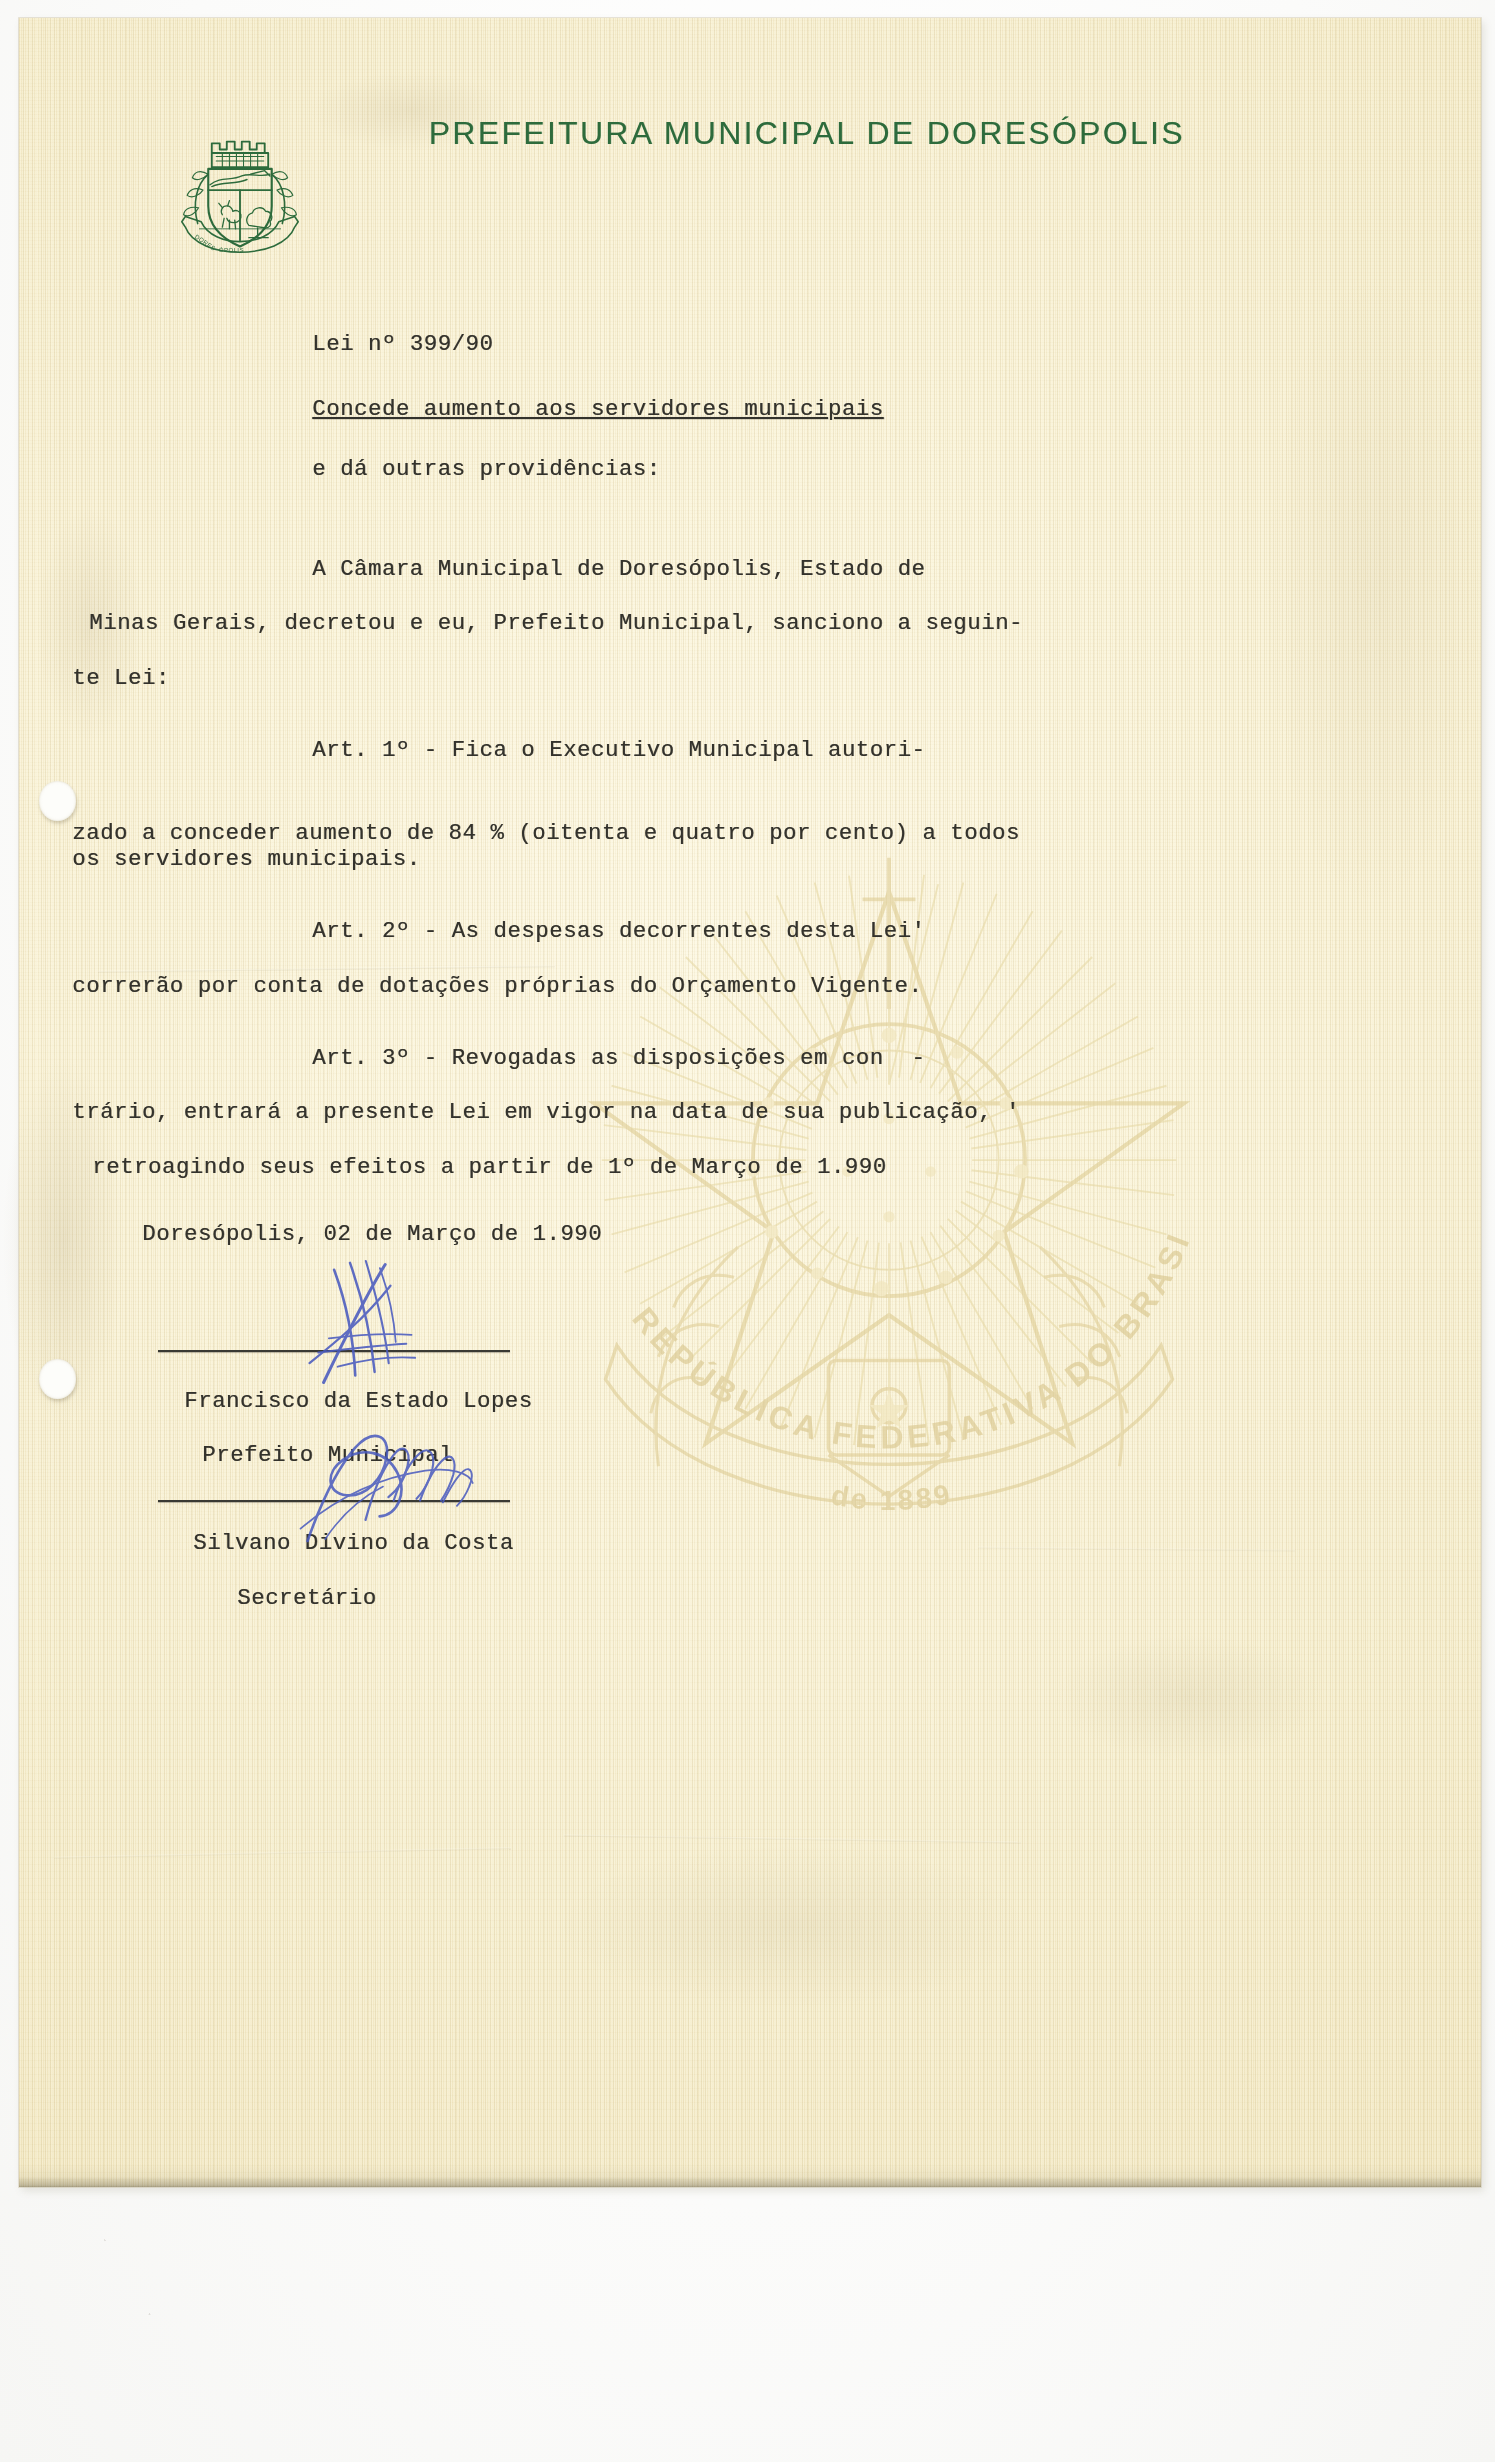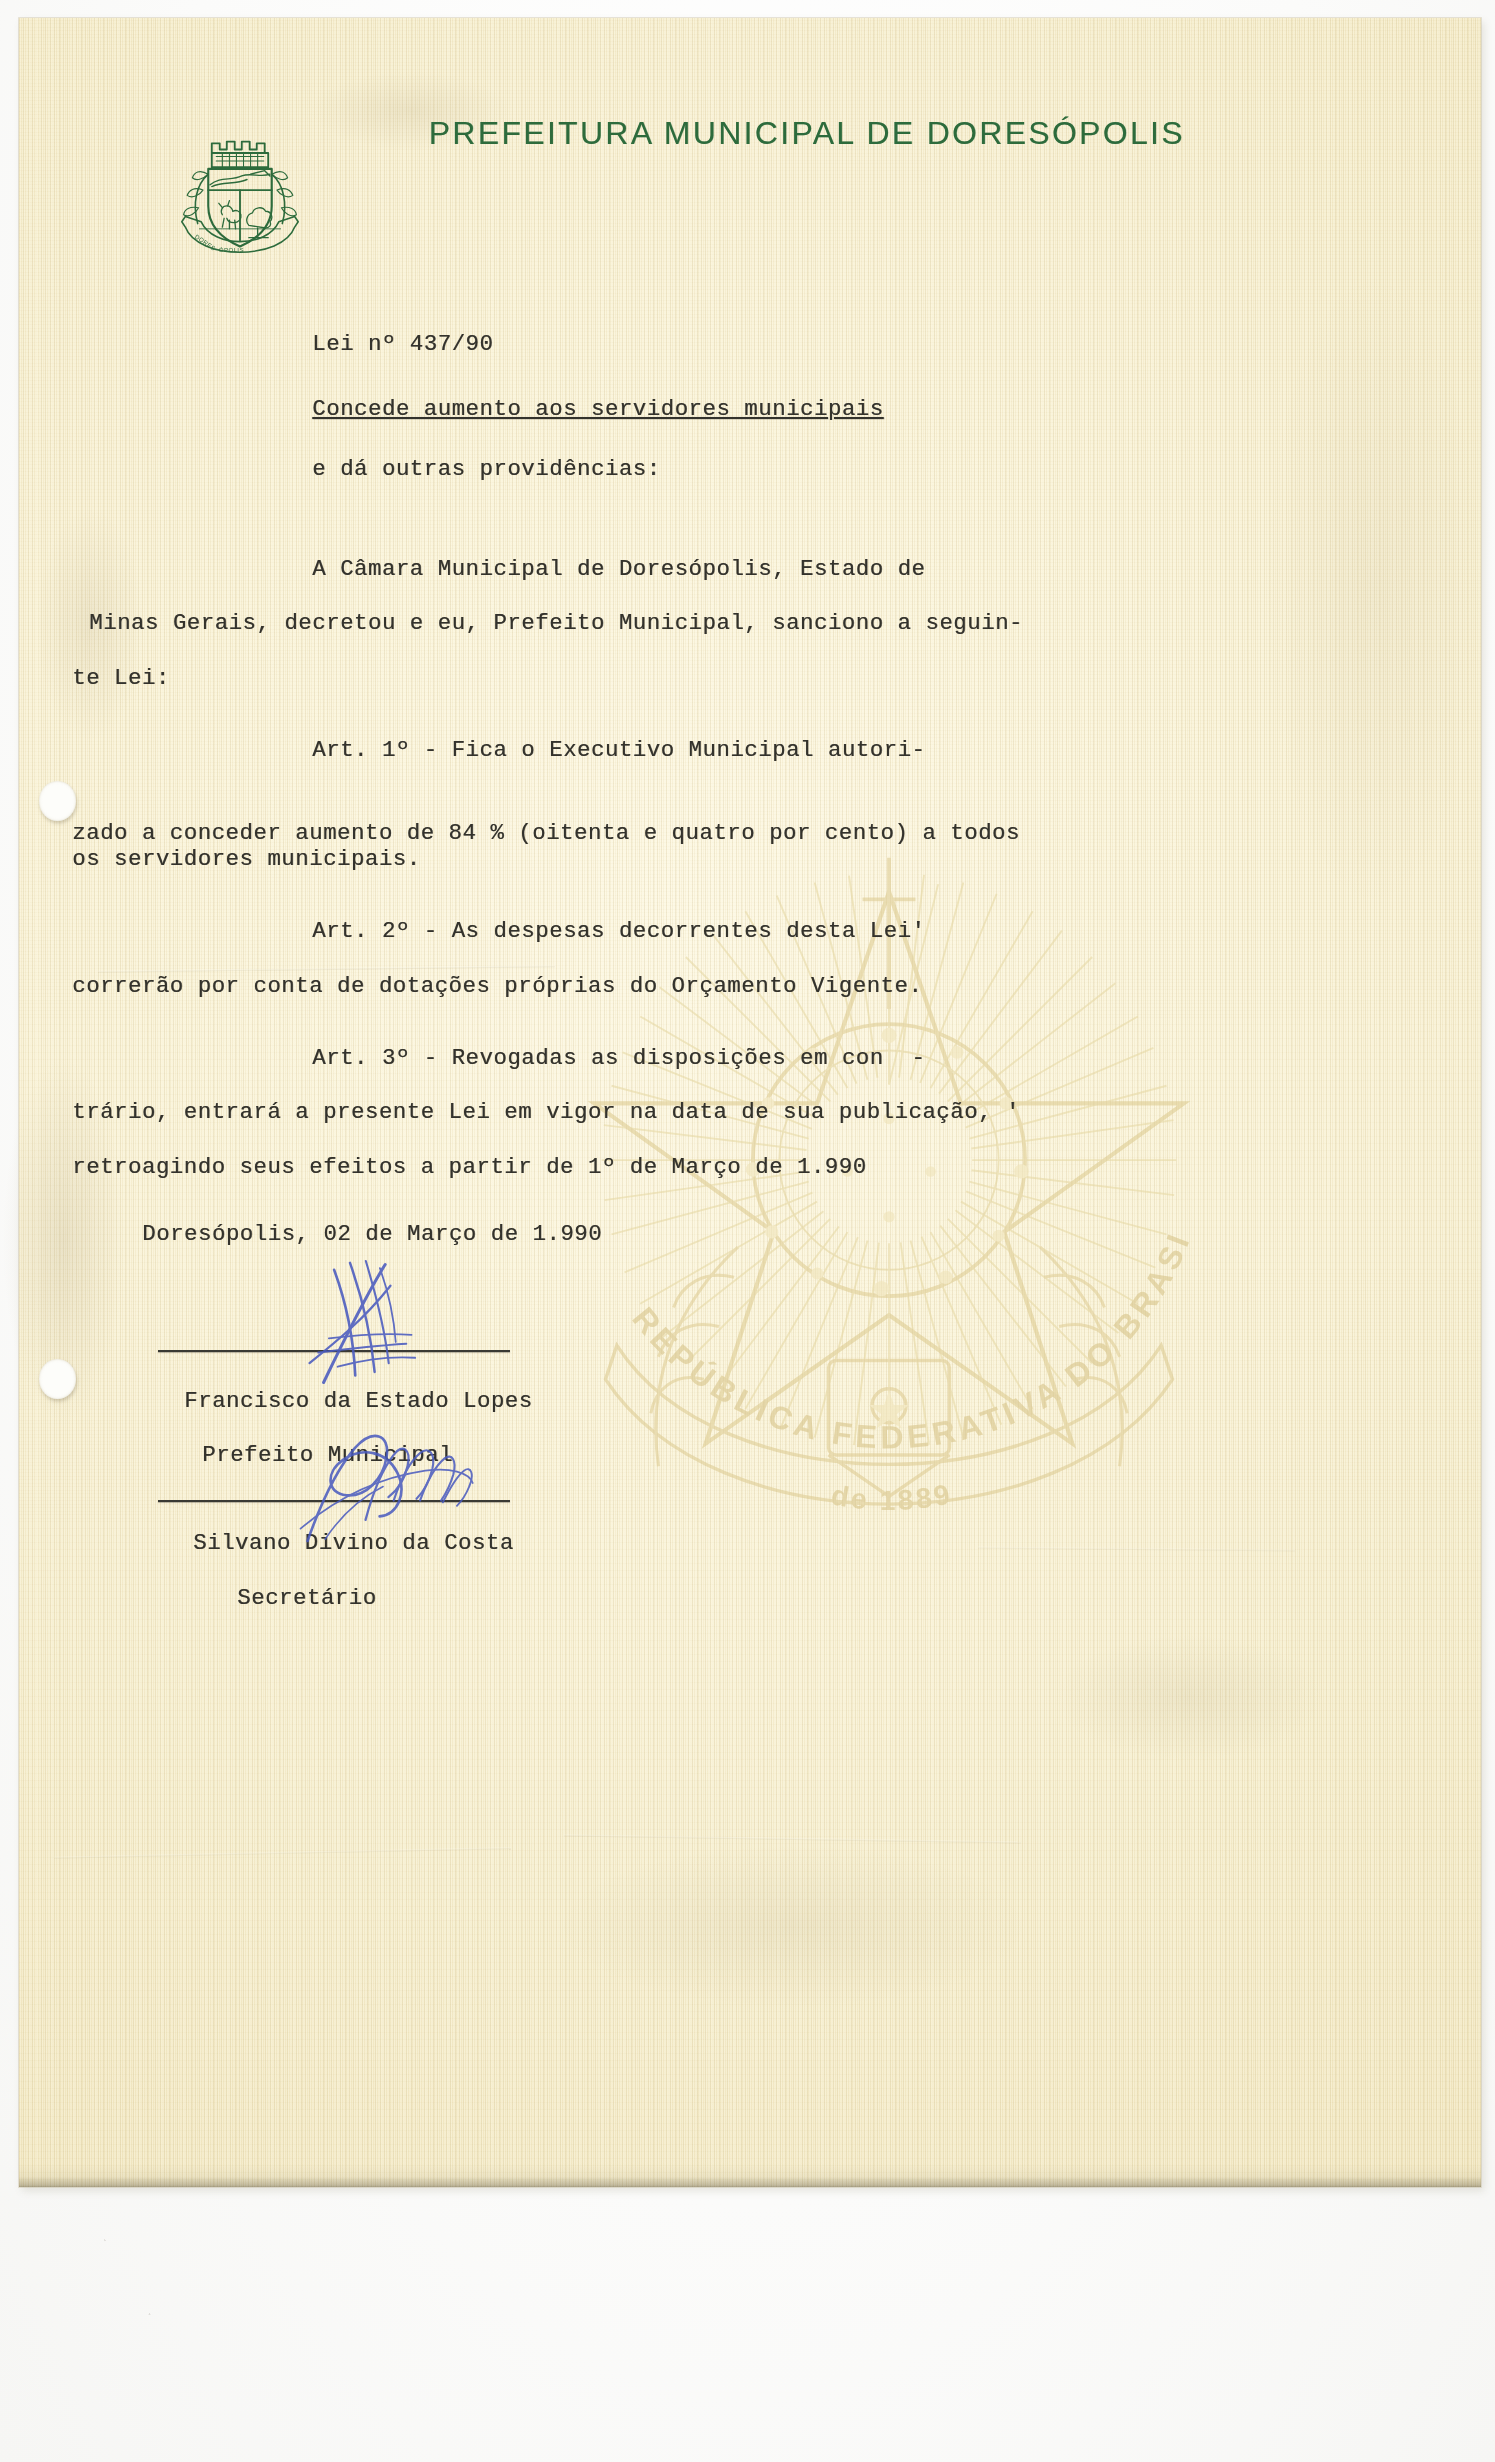--- a/index.html
+++ b/index.html
@@ -419,39 +419,39 @@
       </svg>
     </div>
 
     <div id="letterhead-text">
       <div id="org-title">PREFEITURA MUNICIPAL DE DORESÓPOLIS</div>
     </div>
   </div>
 
   <div id="body-text">
 
-    <div class="tline" style="left:293px;top:315px;">Lei nº 437/90</div>
+    <div class="tline" style="left:293px;top:315px;">Lei nº 399/90</div>
 
     <div class="tline" style="left:293px;top:380px;text-decoration:underline;">Concede aumento aos servidores municipais</div>
     <div class="tline" style="left:293px;top:440px;">e dá outras providências:</div>
 
     <div class="tline" style="left:293px;top:540px;">A Câmara Municipal de Doresópolis, Estado de</div>
     <div class="tline" style="left:70px;top:594px;">Minas Gerais, decretou e eu, Prefeito Municipal, sanciono a seguin-</div>
     <div class="tline" style="left:53px;top:649px;">te Lei:</div>
 
     <div class="tline" style="left:293px;top:721px;">Art. 1º - Fica o Executivo Municipal autori-</div>
     <div class="tline" style="left:53px;top:776px;margin-top:28px;">zado a conceder aumento de 84 % (oitenta e quatro por cento) a todos</div>
     <div class="tline" style="left:53px;top:830px;">os servidores municipais.</div>
 
     <div class="tline" style="left:293px;top:902px;">Art. 2º - As despesas decorrentes desta Lei'</div>
     <div class="tline" style="left:53px;top:957px;">correrão por conta de dotações próprias do Orçamento Vigente.</div>
 
     <div class="tline" style="left:293px;top:1029px;">Art. 3º - Revogadas as disposições em con  -</div>
     <div class="tline" style="left:53px;top:1083px;">trário, entrará a presente Lei em vigor na data de sua publicação, '</div>
-    <div class="tline" style="left:53px;top:1138px;">retroagindo seus efeitos a partir de 1º de Março de 1.990</div>
+    <div class="tline" style="left:53px;top:1138px;padding-left:20px;">retroagindo seus efeitos a partir de 1º de Março de 1.990</div>
 
     <div class="tline" style="left:123px;top:1205px;">Doresópolis, 02 de Março de 1.990</div>
 
     <div class="tline" style="left:165px;top:1372px;">Francisco da Estado Lopes</div>
     <div class="tline" style="left:183px;top:1426px;">Prefeito Municipal</div>
 
     <div class="tline" style="left:174px;top:1514px;">Silvano Divino da Costa</div>
     <div class="tline" style="left:218px;top:1569px;">Secretário</div>
   </div>
 

